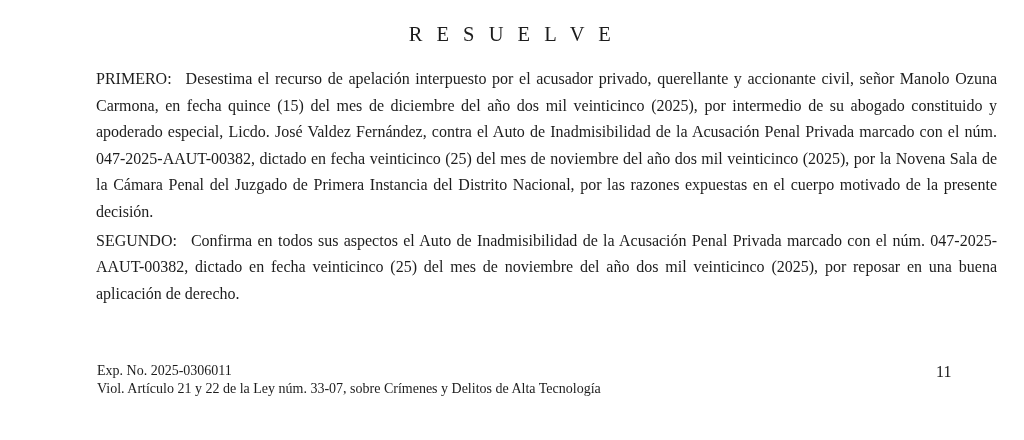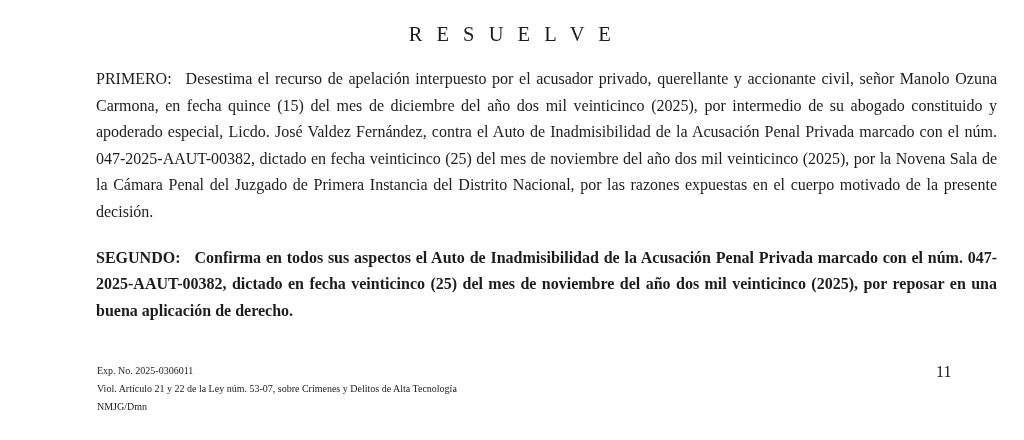--- a/index.html
+++ b/index.html
@@ -33,32 +33,31 @@
     left: 96px;
     width: 901px;
     font-size: 16px;
     line-height: 26.6px;
     text-align: justify;
   }
   .para {
     margin: 0;
   }
   .para + .para {
-    margin-top: 19px;
-    font-weight: bold;
+    margin-top: 2px;
   }
   .para-label {
     margin-right: 14px;
   }
   .doc-footer {
     position: absolute;
     top: 362px;
     left: 97px;
     width: 700px;
-    font-size: 10px;
+    font-size: 14px;
     line-height: 17.8px;
     text-align: left;
   }
   .footer-line {
     white-space: nowrap;
   }
   .page-number {
     position: absolute;
     top: 363px;
     left: 936px;
@@ -76,19 +75,18 @@
   <div class="doc-body">
 
     <p class="para"><span class="para-label">PRIMERO:</span><span class="para-text">Desestima el recurso de apelación interpuesto por el acusador privado, querellante y accionante civil, señor Manolo Ozuna Carmona, en fecha quince (15) del mes de diciembre del año dos mil veinticinco (2025), por intermedio de su abogado constituido y apoderado especial, Licdo. José Valdez Fernández, contra el Auto de Inadmisibilidad de la Acusación Penal Privada marcado con el núm. 047-2025-AAUT-00382, dictado en fecha veinticinco (25) del mes de noviembre del año dos mil veinticinco (2025), por la Novena Sala de la Cámara Penal del Juzgado de Primera Instancia del Distrito Nacional, por las razones expuestas en el cuerpo motivado de la presente decisión.</span></p>
 
     <p class="para"><span class="para-label">SEGUNDO:</span><span class="para-text">Confirma en todos sus aspectos el Auto de Inadmisibilidad de la Acusación Penal Privada marcado con el núm. 047-2025-AAUT-00382, dictado en fecha veinticinco (25) del mes de noviembre del año dos mil veinticinco (2025), por reposar en una buena aplicación de derecho.</span></p>
 
   </div>
 
   <div class="doc-footer">
     <div class="footer-line">Exp. No. 2025-0306011</div>
-    <div class="footer-line">Viol. Artículo 21 y 22 de la Ley núm. 53-07, sobre Crímenes y Delitos de Alta Tecnología</div>
-    <div class="footer-line">NMJG/Dmn</div>
+    <div class="footer-line">Viol. Artículo 21 y 22 de la Ley núm. 33-07, sobre Crímenes y Delitos de Alta Tecnología</div>
   </div>
 
   <div class="page-number">11</div>
 
 </div>
 
 </body></html>

